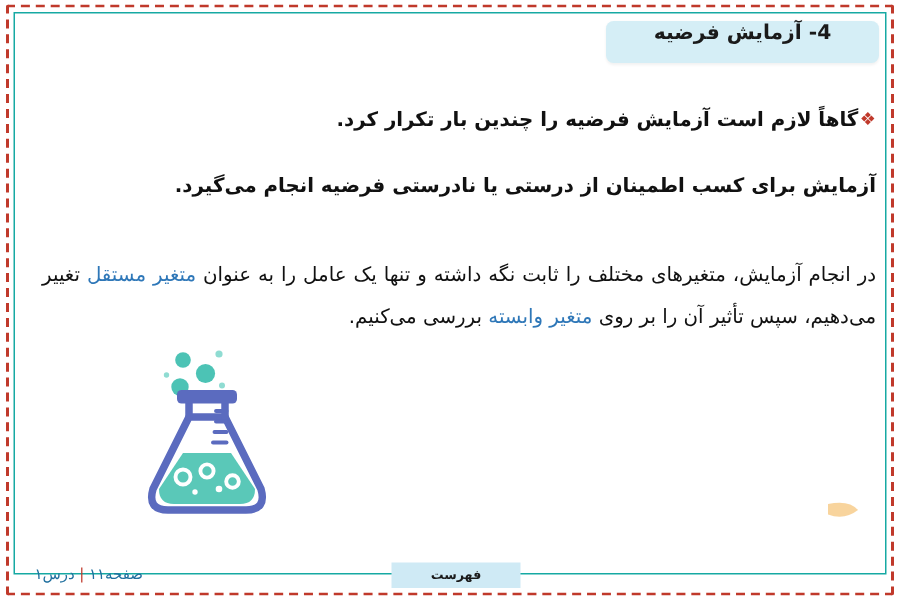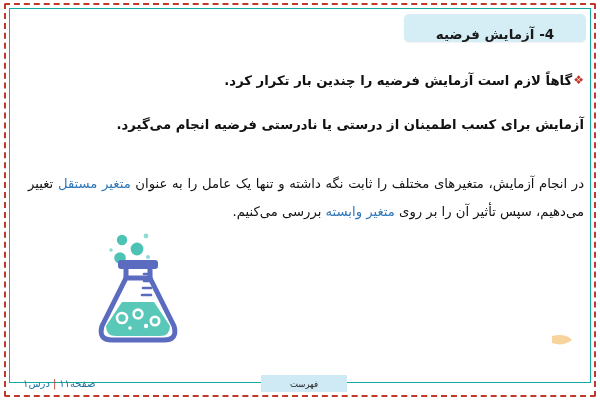--- a/index.html
+++ b/index.html
@@ -46,21 +46,21 @@
   .title-box {
     position: absolute;
     right: 14px;
     top: 14px;
     width: 182px;
     height: 28px;
     background: #d5eef6;
     border-radius: 5px;
     box-shadow: 0 1px 2px rgba(0,0,0,.06);
     display: flex;
-    align-items: flex-end;
+    align-items: flex-start;
     justify-content: center;
   }
   .title-text {
     font-size: 13.5px;
     font-weight: bold;
     color: #1a1a1a;
     letter-spacing: 0;
     white-space: nowrap;
   }
 
@@ -151,21 +151,21 @@
     left: 252px;
     top: -2px;
     width: 86px;
     height: 17px;
     background: #cfeaf5;
     display: flex;
     align-items: center;
     justify-content: center;
     font-size: 8.5px;
     color: #1a1a1a;
-    font-weight: normal;
+    font-weight: bold;
   }
 </style>
 </head>
 <body>
 
 <div class="page">
 
   <div class="outer-border"></div>
   <div class="inner-border"></div>
 

